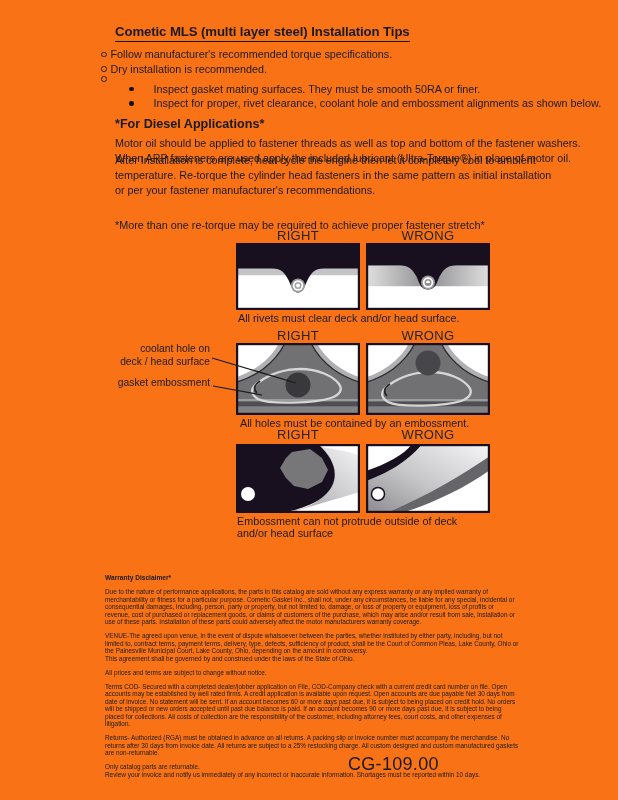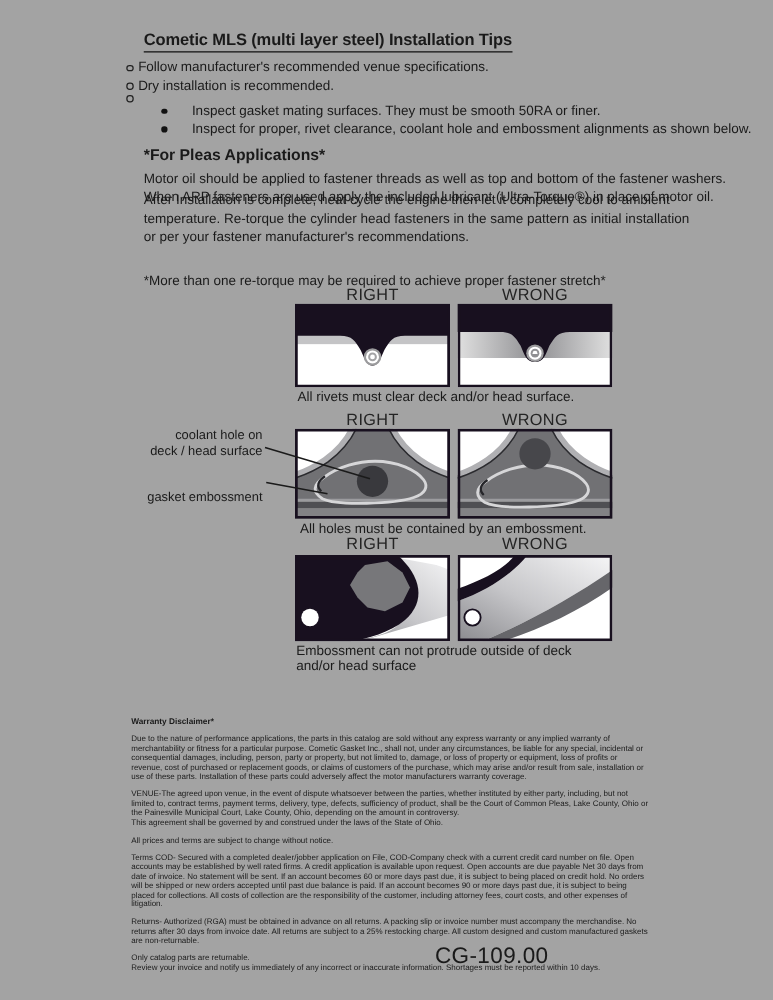--- a/index.html
+++ b/index.html
@@ -1,16 +1,16 @@
 <!DOCTYPE html>
 <html><head>
 <meta charset="utf-8">
 <style>
   html,body{margin:0;padding:0;background:#ffffff;}
-  .page{position:relative;width:618px;height:800px;background:#a3a3a3;overflow:hidden;
+  .page{position:relative;width:618px;height:800px;background:#f97316;overflow:hidden;
         font-family:"Liberation Sans", sans-serif;color:#1a1a1a;}
   .title{position:absolute;left:115px;top:24px;margin:0;font-size:13.2px;font-weight:bold;
          letter-spacing:-0.1px;border-bottom:1.6px solid #111;padding-bottom:2px;white-space:nowrap;}
   .bullets{position:absolute;left:101px;top:47px;font-size:10.8px;line-height:14.6px;white-space:nowrap;}
   .b{display:flex;align-items:center;gap:4px;}
   .b.sub{margin-left:28px;gap:20px;}
   .ocirc{width:3.5px;height:3.5px;border:1px solid #222;border-radius:50%;flex:none;}
   .dot{width:4.5px;height:4.5px;background:#111;border-radius:50%;flex:none;}
   .diesel-h{position:absolute;left:115px;top:117px;margin:0;font-size:12.6px;font-weight:bold;white-space:nowrap;}
   .para{position:absolute;margin:0;font-size:10.8px;line-height:14.9px;white-space:pre-line;}
@@ -23,21 +23,21 @@
   .panel{position:absolute;}
   .panel svg{display:block;}
   .pr1{top:243px;} .pr2{top:343px;} .pr3{top:444px;}
   .pc1{left:236px;} .pc2{left:366px;}
   .cap{position:absolute;font-size:10.8px;color:#1a1a1a;white-space:pre-line;}
   .cap1{left:238px;top:312px;}
   .cap2{left:240px;top:417px;}
   .cap3{left:237px;top:516px;line-height:11.5px;}
   .side{position:absolute;text-align:right;font-size:10.3px;line-height:12.5px;white-space:pre-line;color:#1a1a1a;}
   .side1{left:95px;top:343px;width:115px;text-align:right;}
-  .side2{left:95px;top:377px;width:115px;margin-top:16px;}
+  .side2{left:95px;top:377px;width:115px;}
   .leader{position:absolute;left:210px;top:350px;pointer-events:none;}
   .warranty{position:absolute;left:105px;top:574px;width:414px;}
   .warranty h3{font-size:6.6px;margin:0 0 7px 0;}
   .warranty p{font-size:6.4px;line-height:7.5px;margin:0 0 6.5px 0;white-space:pre-line;}
   .footer{position:absolute;left:348px;top:754px;font-size:18px;letter-spacing:0.3px;color:#1a1a1a;}
   .defs{position:absolute;width:0;height:0;}
 </style>
 </head>
 <body>
 
@@ -59,40 +59,40 @@
           <stop offset="1" stop-color="#8b8b8f"></stop>
       </linearGradient>
     </defs>
   </svg>
 
   <h1 class="title">Cometic MLS (multi layer steel) Installation Tips</h1>
 
   <div class="bullets">
     <div class="b">
       <span class="ocirc"></span>
-      <span>Follow manufacturer's recommended venue specifications.</span>
+      <span>Follow manufacturer's recommended torque specifications.</span>
     </div>
     <div class="b">
       <span class="ocirc"></span>
       <span>Dry installation is recommended.</span>
     </div>
     <div class="b">
       <span class="ocirc"></span>
     </div>
     <div class="b sub">
       <span class="dot"></span>
       <span>Inspect gasket mating surfaces.  They must be smooth 50RA or finer.</span>
     </div>
     <div class="b sub">
       <span class="dot"></span>
       <span>Inspect for proper, rivet clearance, coolant hole and embossment alignments as shown below.</span>
     </div>
   </div>
 
-  <h2 class="diesel-h">*For Pleas Applications*</h2>
+  <h2 class="diesel-h">*For Diesel Applications*</h2>
   <p class="para p1">Motor oil should be applied to fastener threads as well as top and bottom of the fastener washers.
 When ARP fasteners are used apply the included lubricant (Ultra-Torque®) in place of motor oil.</p>
   <p class="para p2">After Installation is complete, heat cycle the engine then let it completely cool to ambient
 temperature. Re-torque the cylinder head fasteners in the same pattern as initial installation
 or per your fastener manufacturer's recommendations.</p>
   <p class="para note">*More than one re-torque may be required to achieve proper fastener stretch*</p>
 
   <div class="lbl lr1 c1">RIGHT</div>
   <div class="lbl lr1 c2">WRONG</div>
 

